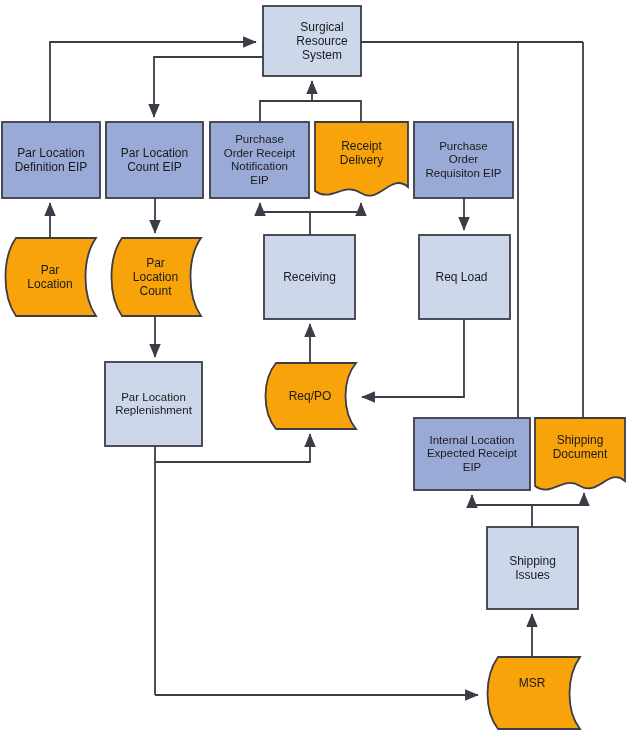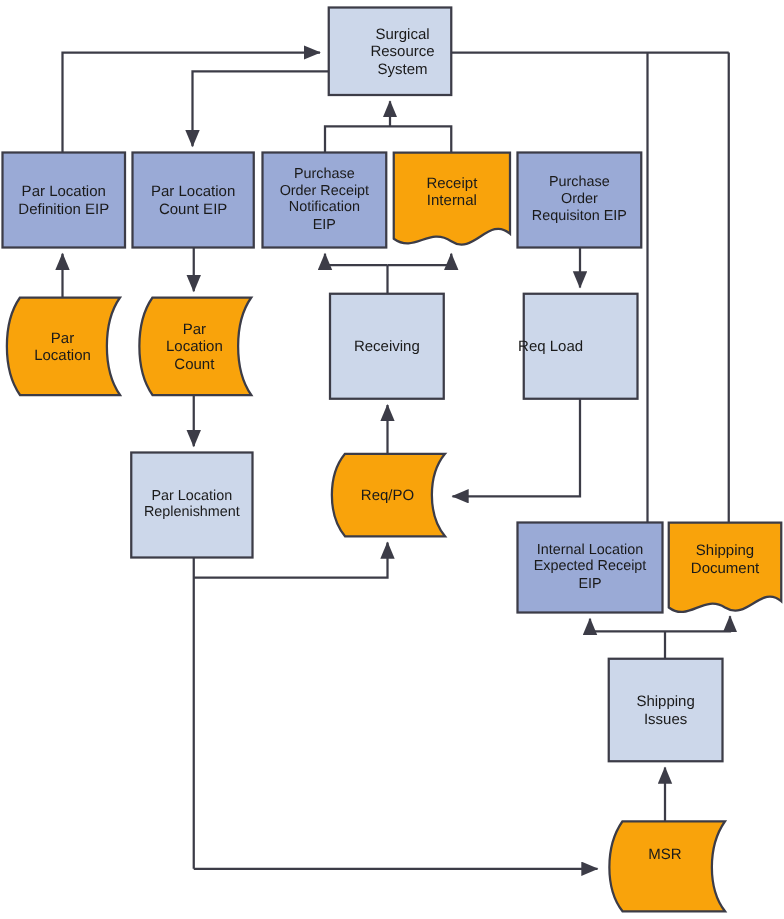--- a/index.html
+++ b/index.html
@@ -133,36 +133,36 @@
 
   <div class="node-label" style="left:106px; top:122px; width:97px; height:76px;">Par Location
 Count EIP</div>
 
   <div class="node-label small" style="left:210px; top:122px; width:99px; height:76px;">Purchase
 Order Receipt
 Notification
 EIP</div>
 
   <div class="node-label" style="left:315px; top:120px; width:93px; height:66px;">Receipt
-Internal</div>
+Delivery</div>
 
   <div class="node-label small" style="left:414px; top:122px; width:99px; height:76px;">Purchase
 Order
 Requisiton EIP</div>
 
   <div class="node-label" style="left:4px; top:238px; width:92px; height:78px;">Par
 Location</div>
 
   <div class="node-label" style="left:110px; top:238px; width:91px; height:78px;">Par
 Location
 Count</div>
 
   <div class="node-label" style="left:264px; top:235px; width:91px; height:84px;">Receiving</div>
 
-  <div class="node-label" style="left:395px; top:235px; width:91px; height:84px;">Req Load</div>
+  <div class="node-label" style="left:416px; top:235px; width:91px; height:84px;">Req Load</div>
 
   <div class="node-label small" style="left:105px; top:362px; width:97px; height:84px;">Par Location
 Replenishment</div>
 
   <div class="node-label" style="left:264px; top:363px; width:92px; height:66px;text-align:right;">Req/PO</div>
 
   <div class="node-label small" style="left:414px; top:418px; width:116px; height:72px;border-radius:16px;">Internal Location
 Expected Receipt
 EIP</div>
 

